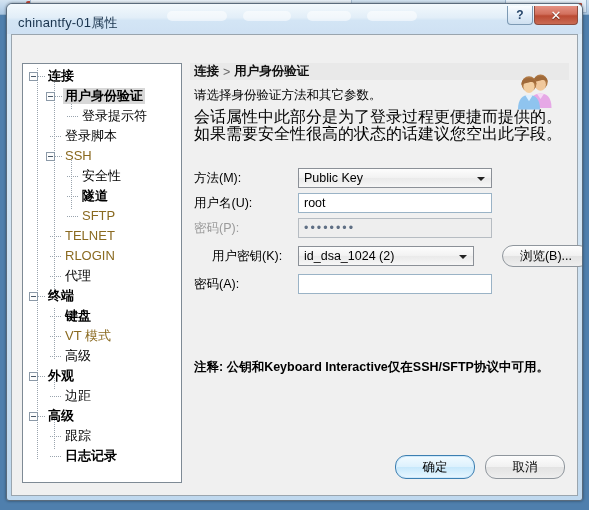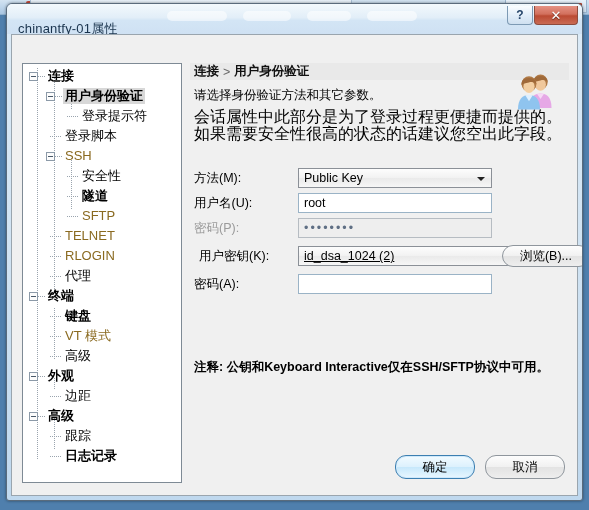--- a/index.html
+++ b/index.html
@@ -47,21 +47,21 @@
     box-shadow: 0 0 3px rgba(0,0,0,.45);
     box-sizing: border-box;
     overflow: hidden;
   }
   #titlebar {
     position: absolute; left: 0; top: 0; right: 0; height: 30px;
     background: linear-gradient(180deg,#f3f9fd 0%, #e2eef8 45%, #d3e5f5 55%, #cfe1f3 100%);
     border-radius: 5px 5px 0 0;
   }
   #title-text {
-    position: absolute; left: 11px; top: 16px;
+    position: absolute; left: 11px; top: 10px;
     font-size: 13px; color: #19334d;
     letter-spacing: .2px;
     white-space: nowrap;
   }
   .title-glass {
     position:absolute; top:7px; height:10px; border-radius:5px;
     background: rgba(255,255,255,.55);
     filter: blur(0.4px);
   }
   #titlebtns { position:absolute; right:4px; top:2px; display:flex; }
@@ -413,22 +413,22 @@
       <div class="flabel" style="left:4px; top:130px;">用户名(U):</div>
       <div class="ftext" style="left:108px; top:130px; width:194px;">
         <span>root</span>
       </div>
 
       <div class="flabel disabled" style="left:4px; top:155px;">密码(P):</div>
       <div class="ftext disabled" style="left:108px; top:155px; width:194px;">
         <span>••••••••</span>
       </div>
 
-      <div class="flabel" style="left:9px; top:183px;">用户密钥(K):</div>
-      <div class="fcombo" style="left:108px; top:183px; width:222px;text-decoration:underline;">
+      <div class="flabel" style="left:22px; top:183px;">用户密钥(K):</div>
+      <div class="fcombo" style="left:108px; top:183px; width:176px;">
         <span>id_dsa_1024 (2)</span>
         <span class="arrow"></span>
       </div>
       <div class="btn" style="left:312px; top:182px; width:88px; height:22px;">
         <span>浏览(B)...</span>
       </div>
 
       <div class="flabel" style="left:4px; top:211px;">密码(A):</div>
       <div class="ftext" style="left:108px; top:211px; width:194px;">
         <span></span>

